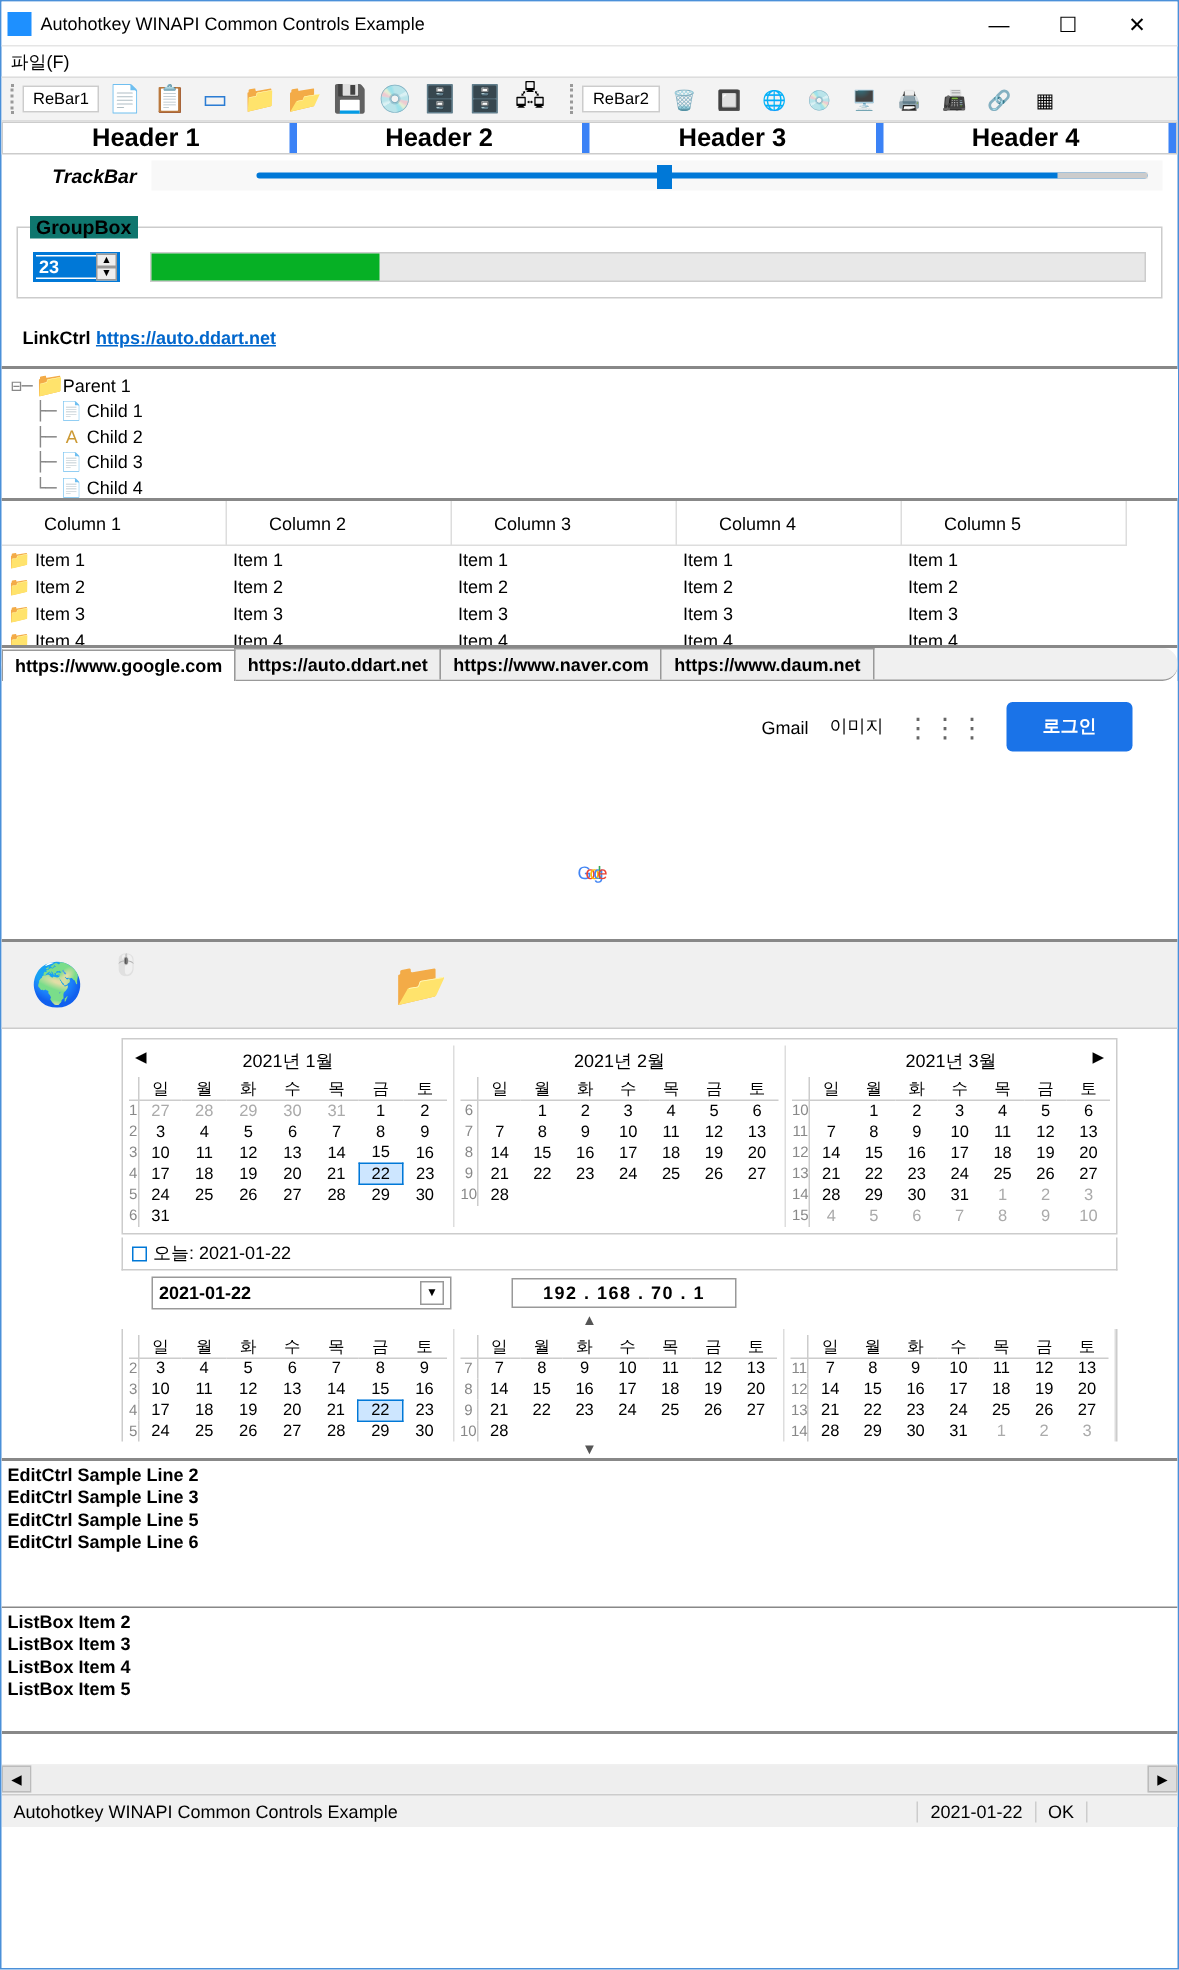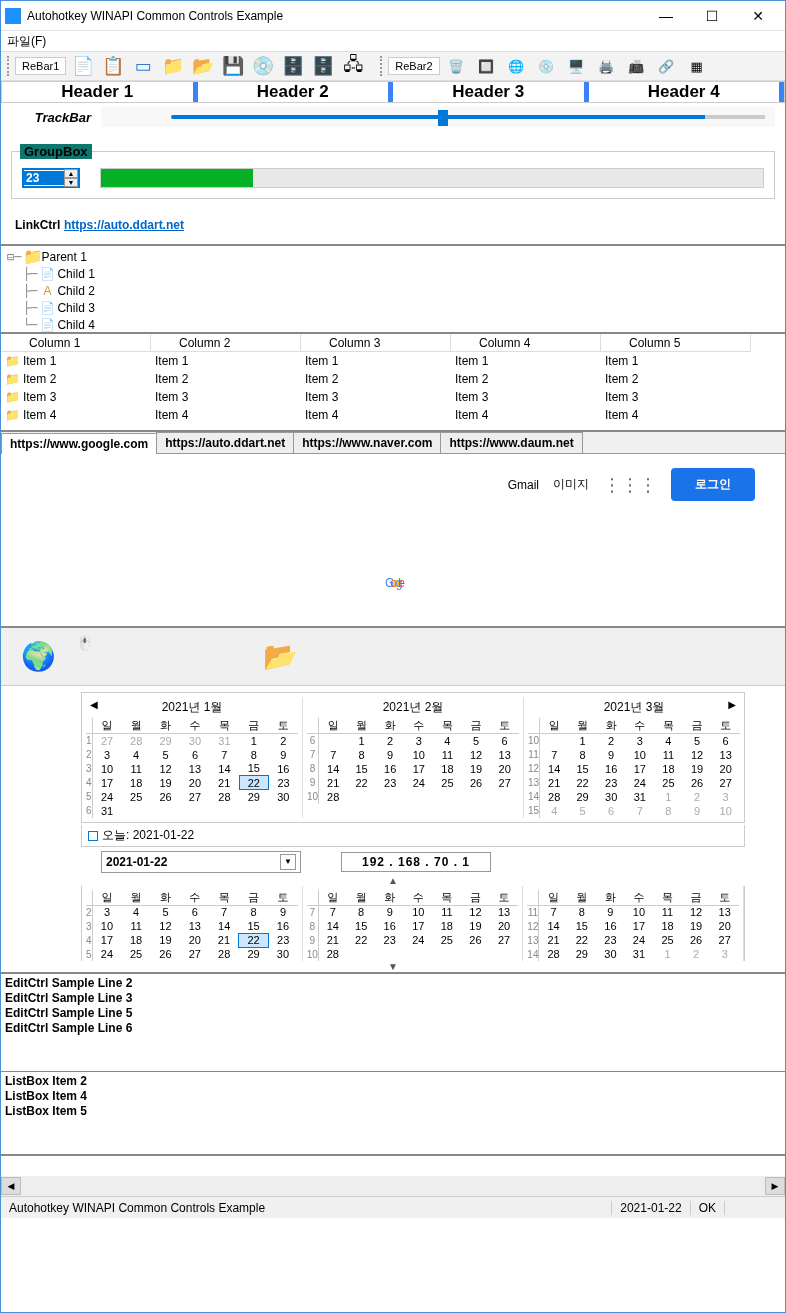--- a/index.html
+++ b/index.html
@@ -42,25 +42,25 @@
 .linkrow a { color: #0066cc; }
 
 .tree { height: 90px; overflow-y: scroll; border-top: 2px solid #888; border-bottom: 2px solid #888; padding: 2px 6px; background: #fff; }
 .tree .node { display: flex; align-items: center; height: 17px; font-size: 12px; gap: 2px; }
 .tree .branch { color: #888; font-family: monospace; }
 .tree .ficon { width: 16px; text-align: center; }
 
 .listview { height: 98px; overflow-y: scroll; border-bottom: 2px solid #888; }
 .lvhead, .lvrow { display: flex; }
 .lvcell { width: 150px; padding: 1px 4px; font-size: 12px; display: flex; align-items: center; gap: 3px; }
-.lvhead .lvcell { border-right: 1px solid #ddd; background: #fff; border-bottom: 1px solid #ddd; height: 18px; padding-left: 28px; }
+.lvhead .lvcell { border-right: 1px solid #ddd; background: #fff; border-bottom: 1px solid #ddd; height: 30px; padding-left: 28px; }
 .lvrow .lvcell { height: 18px; }
 .fico { color: #f3c04b; }
 
-.tabs { display: flex; border-bottom: 1px solid #999; background: #f0f0f0; height: 22px; }
+.tabs { display: flex; border-bottom: 1px solid #999; background: #f0f0f0; height: 22px; border-radius: 10px; }
 .tab { padding: 3px 8px; border: 1px solid #999; border-bottom: none; background: #eee; margin-right: -1px; font-weight: bold; font-size: 12px; cursor: pointer; white-space: nowrap; }
 .tab.active { background: #fff; position: relative; top: 1px; }
 
 .browser { height: 172px; overflow-y: scroll; background: #fff; position: relative; }
 .browser .topbar { display: flex; justify-content: flex-end; align-items: center; gap: 14px; padding: 14px 30px 0 0; font-size: 13px; }
 .browser .login { background: #1a73e8; color: #fff; padding: 8px 24px; border-radius: 4px; font-weight: bold; cursor: pointer; }
 .google-logo { text-align: center; margin-top: 20px; font-size: 72px; font-weight: 500; letter-spacing: -4px; font-family: Arial, sans-serif; }
 .g1{color:#4285F4}.g2{color:#EA4335}.g3{color:#FBBC05}.g4{color:#4285F4}.g5{color:#34A853}.g6{color:#EA4335}
 
 .iconbar { height: 60px; background: #f0f0f0; border-top: 2px solid #888; border-bottom: 1px solid #ccc; display: flex; align-items: center; gap: 40px; padding: 0 20px; }
@@ -697,20 +697,21 @@
 
 <div class="editctrl" id="editlines">
     <div>EditCtrl Sample Line 2</div>
     <div>EditCtrl Sample Line 3</div>
     <div>EditCtrl Sample Line 5</div>
     <div>EditCtrl Sample Line 6</div>
   </div>
 
 <div class="listbox" id="listboxitems">
     <div>ListBox Item 2</div>
+    <div>ListBox Item 3</div>
     <div>ListBox Item 4</div>
     <div>ListBox Item 5</div>
   </div>
 
 <div class="hscroll">
   <div class="sbtn">◀</div>
   <div class="strack"></div>
   <div class="sbtn">▶</div>
 </div>
 

